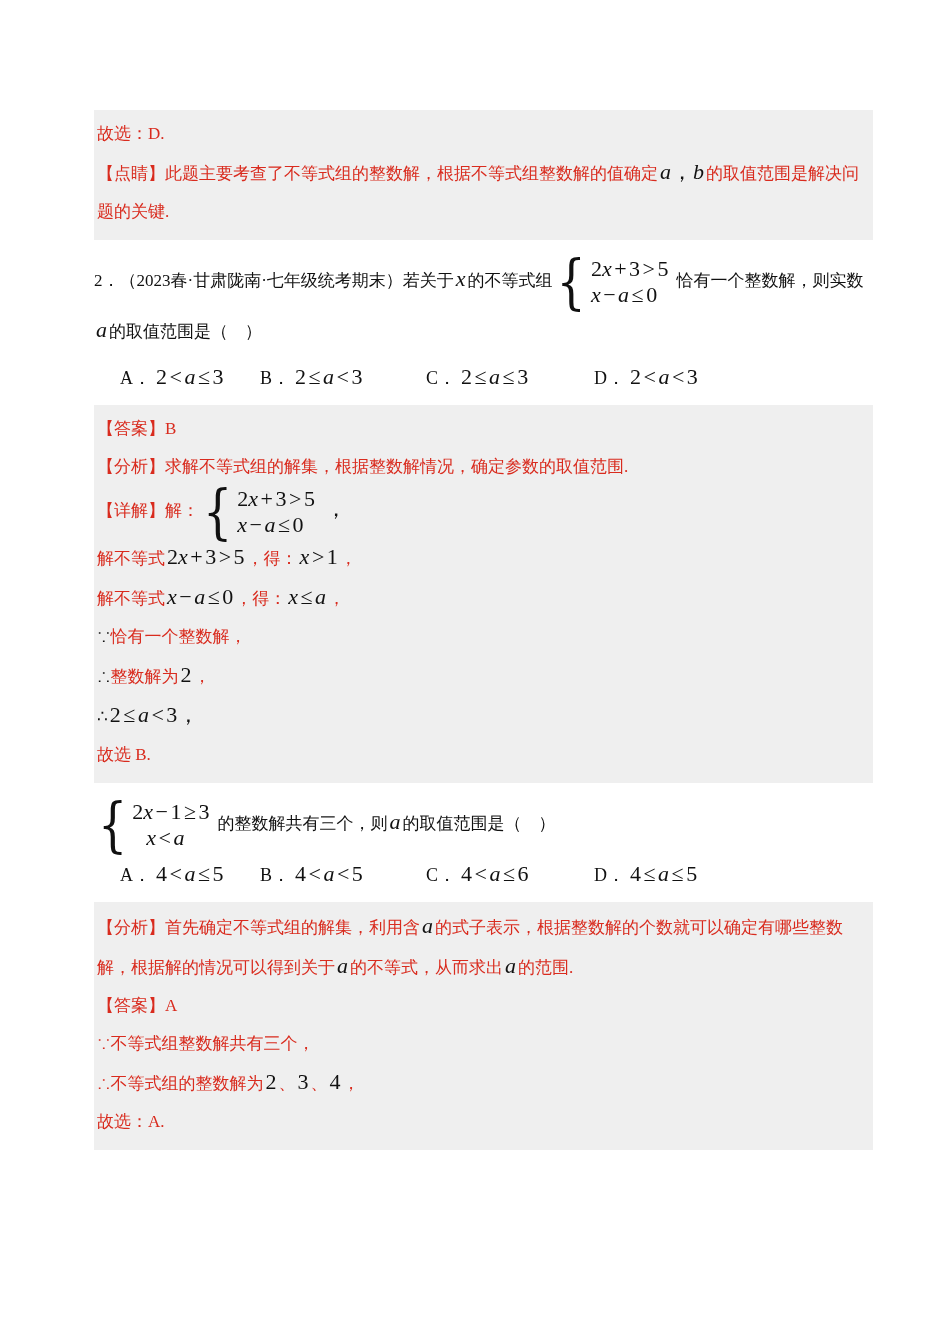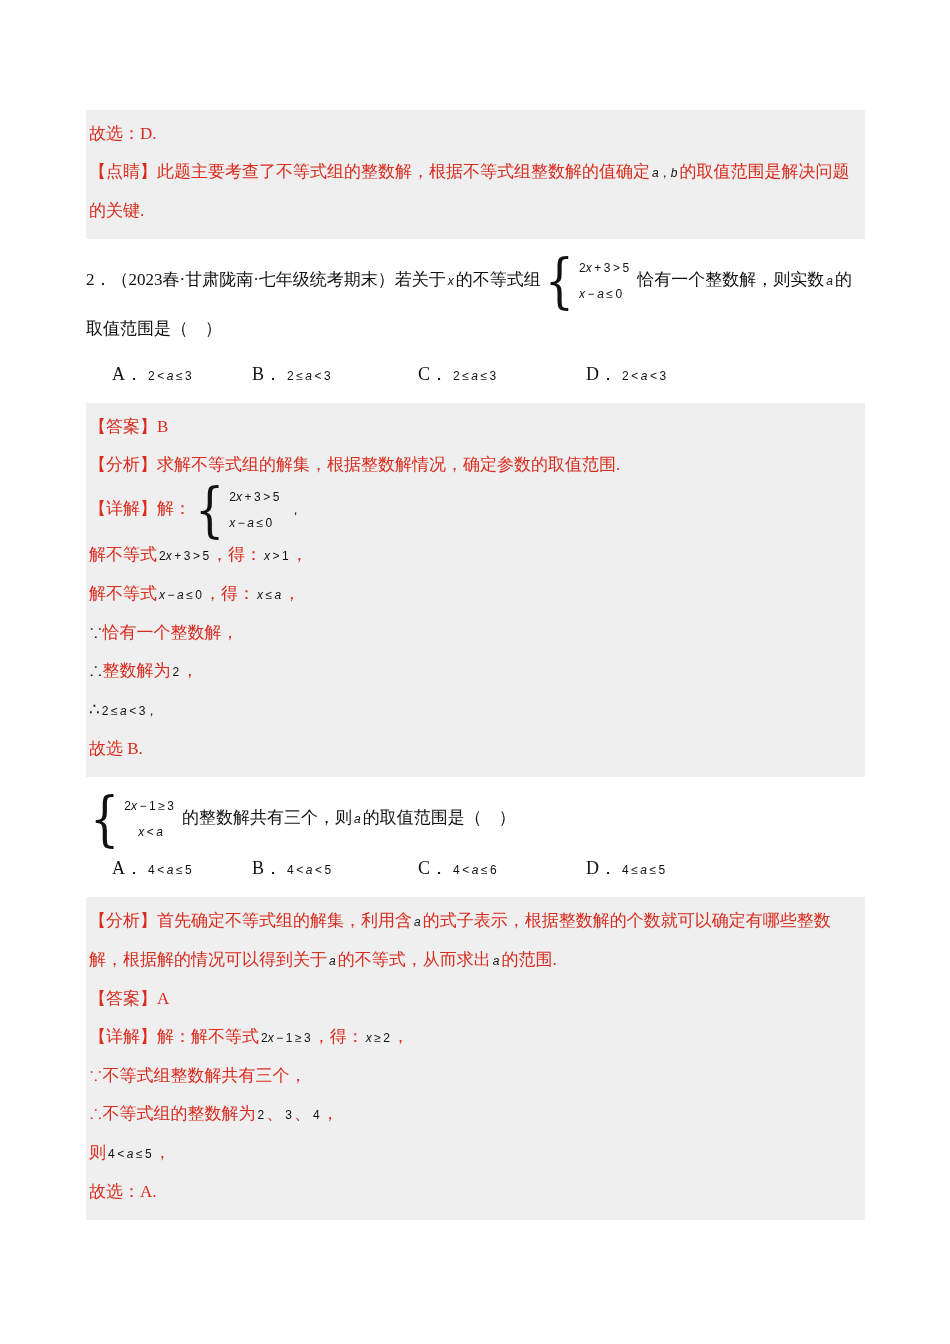--- a/index.html
+++ b/index.html
@@ -7,28 +7,28 @@
     --ink:#111111;
     --bg-block:#efefef;
   }
   *{margin:0;padding:0;box-sizing:border-box;}
   html,body{background:#ffffff;}
   body{
     width:950px;height:1344px;overflow:hidden;position:relative;
     font-family:"Liberation Serif","DejaVu Serif",serif;
     font-size:17px;color:var(--ink);
   }
-  .page{position:absolute;top:110px;left:86px;width:779px;}
+  .page{position:absolute;top:110px;left:94px;width:779px;}
   .gray{background:var(--bg-block);padding:5px 14px 9px 3px;}
   .gray p{line-height:38px;}
   .red{color:var(--red);}
   .blk{color:var(--ink);}
   .math{
-    font-family:Liberation Sans, sans-serif;
-    font-size:12px;color:var(--ink);white-space:nowrap;padding:0 2px;
+    font-family:Liberation Serif, serif;
+    font-size:22px;color:var(--ink);white-space:nowrap;padding:0 2px;
   }
   .math .mvar{font-style:italic;}
   .math .mop{padding:0 2.5px;}
   
   .sys{display:inline-block;vertical-align:-12px;margin:0 6px 0 4px;}
   .sys-inner{display:flex;align-items:center;}
   .brace{
     font-family:"DejaVu Serif",serif;font-size:46px;font-weight:400;
     line-height:1;transform:scaleY(1.28);display:inline-block;color:var(--ink);
   }
@@ -124,20 +124,18 @@
       </span>
     <span class="opt">
         <span class="olabel">D．</span>
         <span class="math"><span>4</span><span class="mop">≤</span><span class="mvar">a</span><span class="mop">≤</span><span>5</span></span>
       </span>
   </div>
 
   <section class="gray">
     <p><span class="red">【分析】首先确定不等式组的解集，利用含</span><span class="math"><span class="mvar">a</span></span><span class="red">的式子表示，根据整数解的个数就可以确定有哪些整数解，根据解的情况可以得到关于</span><span class="math"><span class="mvar">a</span></span><span class="red">的不等式，从而求出</span><span class="math"><span class="mvar">a</span></span><span class="red">的范围.</span></p>
     <p><span class="red">【答案】A</span></p>
-    <p><span class="red">【详解】解：解不等式</span><span class="math"><span>2</span><span class="mvar">x</span><span class="mop">−</span><span>1</span><span class="mop">≥</span><span>3</span></span><span class="red">，得：</span><span class="math"><span class="mvar">x</span><span class="mop">≥</span><span>2</span></span><span class="red">，</span></p>
     <p><span class="red">∵不等式组整数解共有三个，</span></p>
     <p><span class="red">∴不等式组的整数解为</span><span class="math"><span>2</span></span><span class="red">、</span><span class="math"><span>3</span></span><span class="red">、</span><span class="math"><span>4</span></span><span class="red">，</span></p>
-    <p><span class="red">则</span><span class="math"><span>4</span><span class="mop">&lt;</span><span class="mvar">a</span><span class="mop">≤</span><span>5</span></span><span class="red">，</span></p>
     <p><span class="red">故选：A.</span></p>
   </section>
 
 </div>
 
 </body></html>

